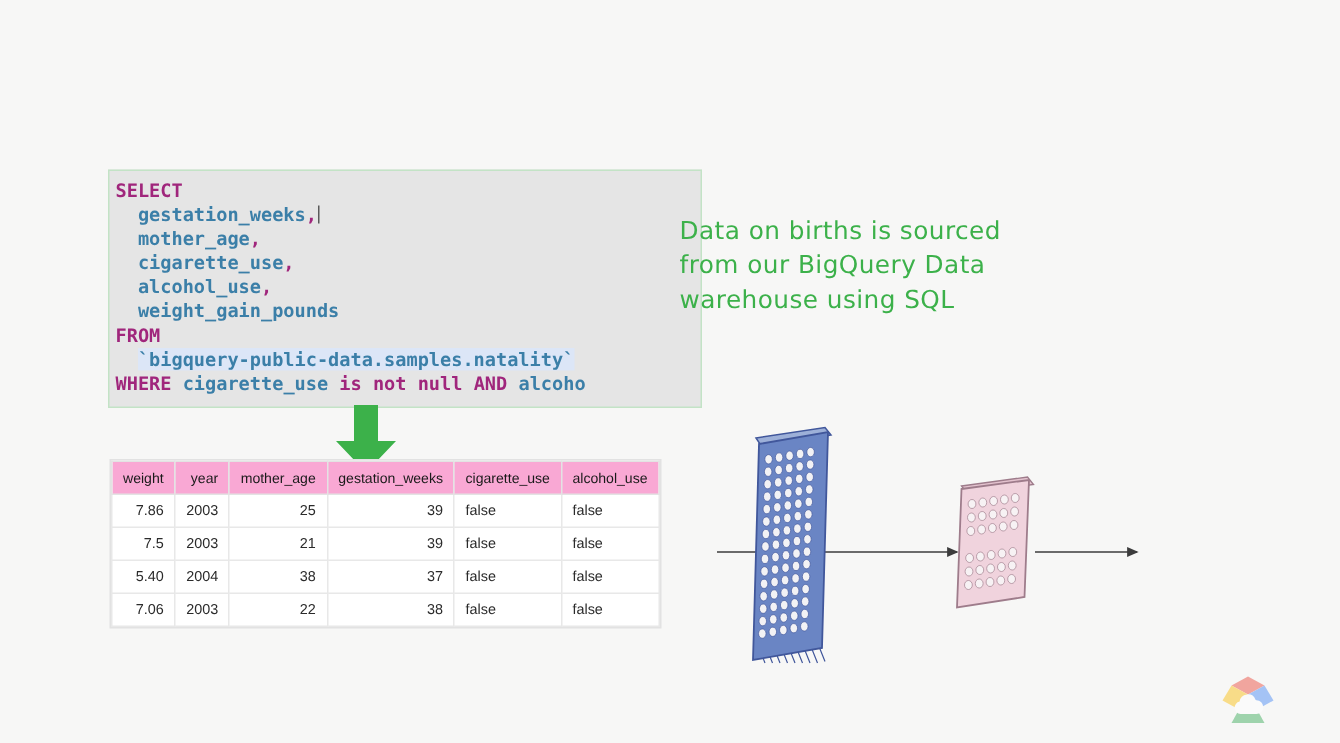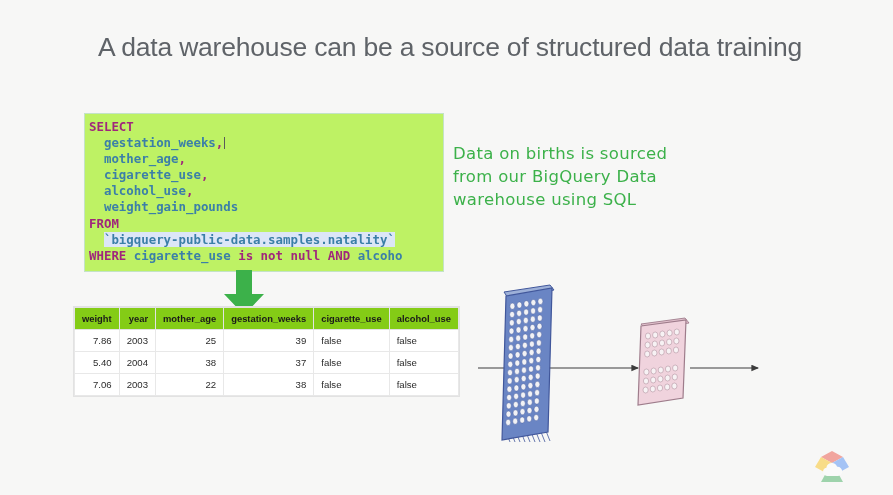--- a/index.html
+++ b/index.html
@@ -30,25 +30,25 @@
     line-height: 39px;
     color: #5f6368;
     font-family: "Liberation Sans", sans-serif;
     letter-spacing: -0.2px;
   }
   #title .line { display: block; }
 
   
   #code-box {
     position: absolute;
-    left: 84px;
+    left: 72px;
     top: 113px;
-    width: 360px;
+    width: 396px;
     height: 159px;
-    background: #bef264;
+    background: #e5e5e5;
     border: 1.5px solid #c3e3c6;
     box-sizing: border-box;
     overflow: hidden;
   }
   #code-pre {
     margin: 0;
     padding: 5px 0 0 4px;
     font-family: "DejaVu Sans Mono", "Liberation Mono", monospace;
     font-size: 12.4px;
     line-height: 16.1px;
@@ -84,22 +84,22 @@
     left: 74px;
     top: 307px;
     border-collapse: collapse;
     background: #ffffff;
     font-family: "Liberation Sans", sans-serif;
     font-size: 9.6px;
     color: #202124;
     box-shadow: 0 0 0 1px #e2e2e2;
   }
   #result-table th {
-    background: #84cc16;
-    font-weight: bold;
+    background: #f9a8d4;
+    font-weight: normal;
     font-size: 9.4px;
     padding: 5px 7px;
     border: 1px solid #e3e3e3;
     color: #1a1a1a;
     white-space: nowrap;
   }
   #result-table td {
     padding: 5px 7px;
     border: 1px solid #e8e8e8;
     white-space: nowrap;
@@ -149,21 +149,20 @@
     height: 36px;
     opacity: 0.45;
   }
 </style>
 </head>
 <body>
 
 <div class="slide">
 
   <div id="title">
-    <span class="line">A data warehouse can be a source of structured data training</span>
   </div>
 
   <div id="code-box">
     <pre id="code-pre"><span class="kw">SELECT</span>
   <span class="idn">gestation_weeks</span><span class="pun">,</span><span class="caret"></span>
   <span class="idn">mother_age</span><span class="pun">,</span>
   <span class="idn">cigarette_use</span><span class="pun">,</span>
   <span class="idn">alcohol_use</span><span class="pun">,</span>
   <span class="idn">weight_gain_pounds</span>
 <span class="kw">FROM</span>
@@ -184,20 +183,28 @@
         <th class="num">gestation_weeks</th>
         <th class="txt">cigarette_use</th>
         <th class="txt">alcohol_use</th>
       </tr>
     </thead>
     <tbody>
       <tr>
         <td class="num">7.86</td>
         <td class="num">2003</td>
         <td class="num">25</td>
+        <td class="num">39</td>
+        <td class="txt">false</td>
+        <td class="txt">false</td>
+      </tr>
+      <tr>
+        <td class="num">7.5</td>
+        <td class="num">2003</td>
+        <td class="num">21</td>
         <td class="num">39</td>
         <td class="txt">false</td>
         <td class="txt">false</td>
       </tr>
       <tr>
         <td class="num">5.40</td>
         <td class="num">2004</td>
         <td class="num">38</td>
         <td class="num">37</td>
         <td class="txt">false</td>

